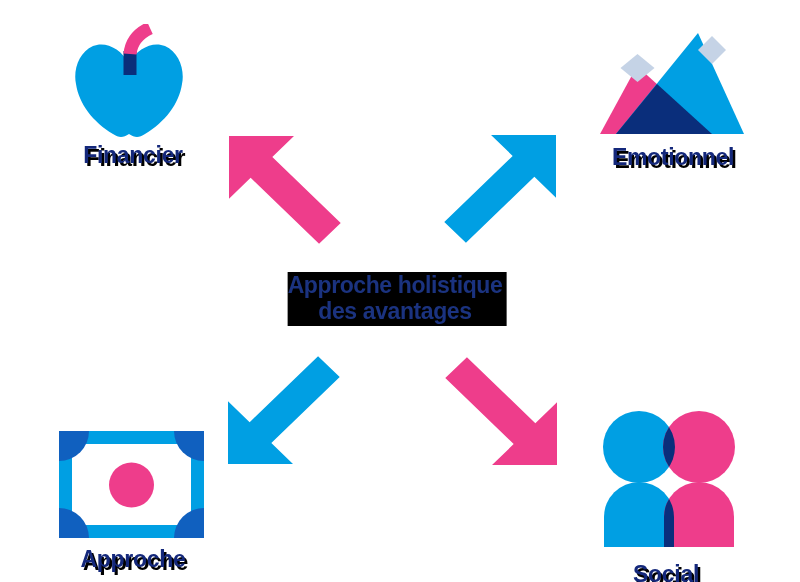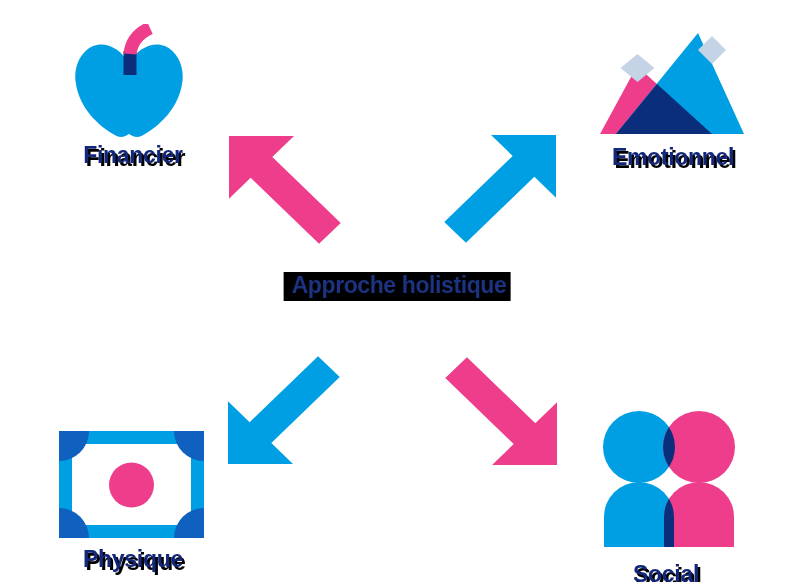--- a/index.html
+++ b/index.html
@@ -23,21 +23,21 @@
     position:absolute;
     left:397px;top:272px;
     transform:translateX(-50%);
     background:#000000;
     color:#1B3380;
     font-weight:bold;
     font-size:23px;
     line-height:25.5px;
     letter-spacing:-0.4px;
     text-align:center;
-    padding:1px 4px 2px 8px;
+    padding:1px 4px 2px 0;
     white-space:nowrap;
   }
   svg{display:block;}
 </style>
 </head>
 <body>
 
 <svg class="abs" style="left:75px;top:24px;" width="110" height="116" viewBox="0 0 110 116">
   <path fill="#009FE3" d="M54 40
     C46 24, 30 17, 18 22
@@ -57,20 +57,21 @@
   <polygon fill="#EE3D8B" points="39,35 114,103 2,103"></polygon>
   <polygon fill="#009FE3" points="100,2 146,103 18,103"></polygon>
   <polygon fill="#0A2E7B" points="59,53 114,103 18,103"></polygon>
   <polygon fill="#C5D3E6" points="39.5,23 56.5,37 39.5,51 22.5,37"></polygon>
   <polygon fill="#C5D3E6" points="114,5 128,19 114,33 100,19"></polygon>
 </svg>
 <div class="node-label" style="left:593px;top:144px;width:160px;">Emotionnel</div>
 
 <div class="center-block">
   <div>Approche holistique</div>
+  <div>des avantages</div>
 </div>
 
 <svg class="abs" style="left:229px;top:136px;" width="114" height="110" viewBox="0 0 100 100" preserveAspectRatio="none">
   <polygon fill="#EE3D8B" points="0,0 57,0 38,19 98,79 79,98 19,38 0,57"></polygon>
 </svg>
 <svg class="abs" style="left:442px;top:135px;" width="114" height="110" viewBox="0 0 100 100" preserveAspectRatio="none">
   <polygon fill="#009FE3" points="100,0 43,0 62,19 2,79 21,98 81,38 100,57"></polygon>
 </svg>
 <svg class="abs" style="left:228px;top:354px;" width="114" height="110" viewBox="0 0 100 100" preserveAspectRatio="none">
   <polygon fill="#009FE3" points="0,100 57,100 38,81 98,21 79,2 19,62 0,43"></polygon>
@@ -80,21 +81,21 @@
 </svg>
 
 <svg class="abs" style="left:59px;top:431px;" width="145" height="107" viewBox="0 0 145 107">
   <rect x="6.5" y="6.5" width="132" height="94" fill="#FFFFFF" stroke="#009FE3" stroke-width="13"></rect>
   <path fill="#1060BF" d="M0,0 L30,0 A30,30 0 0 1 0,30 Z"></path>
   <path fill="#1060BF" d="M145,0 L145,30 A30,30 0 0 1 115,0 Z"></path>
   <path fill="#1060BF" d="M0,107 L0,77 A30,30 0 0 1 30,107 Z"></path>
   <path fill="#1060BF" d="M145,107 L115,107 A30,30 0 0 1 145,77 Z"></path>
   <circle cx="72.5" cy="54" r="22.5" fill="#EE3D8B"></circle>
 </svg>
-<div class="node-label" style="left:53px;top:546px;width:160px;">Physique</div>
+<div class="node-label" style="left:53px;top:546px;width:160px;">Approche</div>
 
 <svg class="abs" style="left:601px;top:410px;" width="140" height="138" viewBox="0 0 140 138">
   <defs>
     <g id="person">
       <circle cx="37" cy="36" r="36"></circle>
       <path d="M2,136 L2,106 A35,35 0 0 1 72,106 L72,136 Z"></path>
     </g>
     <clipPath id="clipBluePerson">
       <circle cx="38" cy="37" r="36"></circle>
       <path d="M3,137 L3,107 A35,35 0 0 1 73,107 L73,137 Z"></path>

